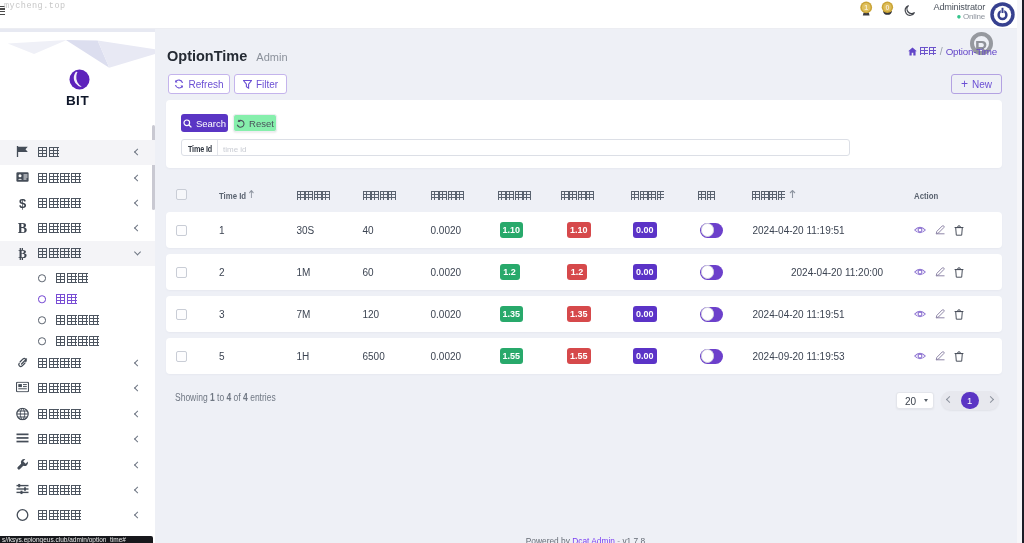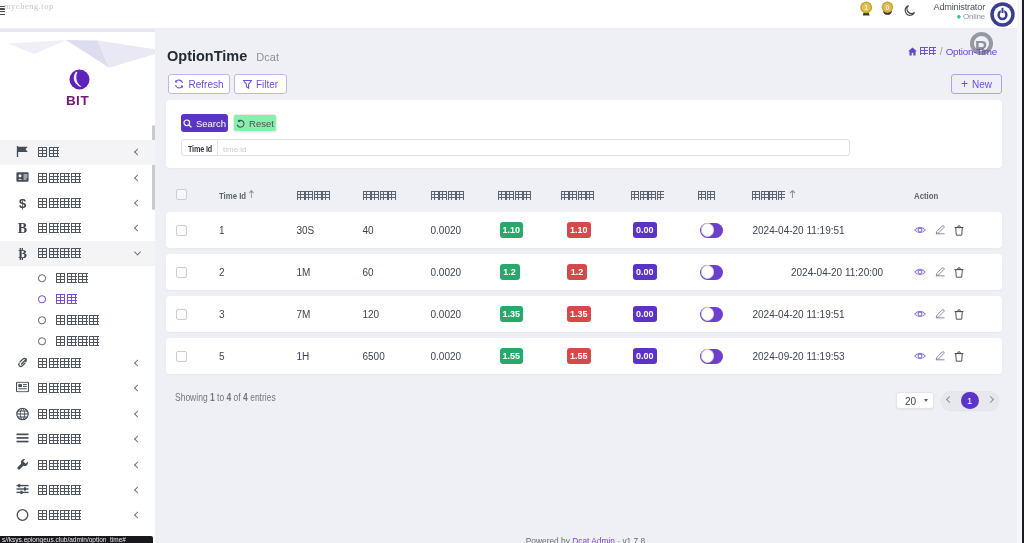--- a/index.html
+++ b/index.html
@@ -4,21 +4,21 @@
 html,body{width:1024px;height:543px;overflow:hidden;font-family:"Liberation Sans",sans-serif;background:#eef0f6;position:relative}
 .abs{position:absolute}
 .cj{display:inline-block;width:9.6px;height:10px;margin:0 .8px;vertical-align:-1px;
  background:repeating-linear-gradient(180deg,currentColor 0 1px,transparent 1px 3.1px),
  repeating-linear-gradient(90deg,currentColor 0 1px,transparent 1px 3.8px);opacity:.92}
 .cj.sm{width:7.7px;height:8.6px;margin:0 .4px;background:repeating-linear-gradient(180deg,currentColor 0 1px,transparent 1px 2.9px),repeating-linear-gradient(90deg,currentColor 0 1px,transparent 1px 3.3px);opacity:1}
 .cj.bc{width:7.4px;height:8.2px;margin:0 .5px;vertical-align:-.5px}
 
 #nav{position:absolute;left:0;top:0;width:1024px;height:29px;background:#fff;border-bottom:1px solid #ecedf2;z-index:30}
 #burger div{position:absolute;left:0;width:5px;height:1.6px;background:#4a4a4a}
-#wm{position:absolute;left:4px;top:1px;font-family:Liberation Serif, serif;font-size:8.5px;color:#c7c7c7;letter-spacing:.5px}
+#wm{position:absolute;left:4px;top:1px;font-family:Liberation Mono, monospace;font-size:8.5px;color:#c7c7c7;letter-spacing:.5px}
 
 #side{position:absolute;left:0;top:29px;width:155px;height:514px;background:#fff;z-index:20}
 #deco{position:absolute;left:0;top:0;width:155px;height:80px;overflow:hidden}
 .menu{position:absolute;left:0;width:155px;height:25.3px;color:#3f4854;font-size:11px}
 .menu .ic{position:absolute;left:16px;top:50%;transform:translateY(-50%);width:13px;height:13px;text-align:center;color:#444c57}
 .menu .tx{position:absolute;left:37px;top:50%;transform:translateY(-50%);white-space:nowrap;font-weight:500}
 .menu .ch{position:absolute;right:15px;top:50%;width:5px;height:5px;border-left:1.4px solid #6d7582;border-bottom:1.4px solid #6d7582}
 .menu .ch.l{transform:translateY(-50%) rotate(45deg)}
 .menu .ch.d{transform:translateY(-70%) rotate(-45deg)}
 .sub{position:absolute;left:0;width:155px;height:20.9px;color:#3f4854;font-size:11px}
@@ -88,21 +88,21 @@
  <div class="abs" style="left:0;top:0;width:155px;height:62px;background:#fff"></div>
  <div class="abs" style="left:0;top:0;width:155px;height:3px;background:#e7e9f2"></div>
  <div class="abs" style="left:0;top:11px;width:155px;height:58px;background:#dcdeef;clip-path:polygon(42.5% 0,63% 1%,70.5% 48%)"></div>
  <div class="abs" style="left:0;top:11px;width:155px;height:58px;background:#e8e9f4;clip-path:polygon(63% 1%,70.5% 48%,100% 24%,100% 16%)"></div>
  <div class="abs" style="left:0;top:11px;width:155px;height:58px;background:#eff0f7;clip-path:polygon(5% 6%,43% 0,22% 24%)"></div>
 </div>
 <svg class="abs" style="left:69px;top:39.5px" width="21" height="21" viewBox="0 0 22 22">
  <circle cx="11" cy="11" r="10.5" fill="#5d22bb"></circle>
  <path d="M7.3 2.9 Q4.2 6.9 5.3 11.9 Q6.2 15.7 9.9 17.9 Q11.7 18.8 13.2 18.3 Q10.3 16.7 8.8 13.9 Q7.2 10.9 7.7 7.4 Q8 4.8 8.9 3.2 Z" fill="#fff" opacity=".92"></path>
 </svg>
-<div class="abs" style="left:0;top:64px;width:155px;text-align:center;font-size:13.5px;font-weight:bold;color:#701a75;letter-spacing:.5px">BIT</div>
+<div class="abs" style="left:0;top:64px;width:155px;text-align:center;font-size:13.5px;font-weight:bold;color:#0f172a;letter-spacing:.5px">BIT</div>
 <div class="abs" style="left:152px;top:96px;width:2.5px;height:85px;background:#c9c9d2;border-radius:2px"></div>
 
 <div class="menu" style="top:110.7px;background:#f4f4f7;">
       <span class="ic"><svg width="13" height="12" viewBox="0 0 13 12">
           <path d="M1.5 0.5 V11.5" stroke="#454d58" stroke-width="1.3"></path>
           <path d="M1.5 1.2 H11.8 L9.5 3.8 L11.8 6.4 H1.5 Z" fill="#454d58"></path>
         </svg></span>
       <span class="tx"><i class="cj "></i><i class="cj "></i></span>
       <div class="ch l"></div>
     </div>
@@ -213,21 +213,21 @@
 </div>
 
 <div id="rmark">R</div>
 <div id="bc">
  <svg style="vertical-align:-1px" width="9" height="9" viewBox="0 0 10 10">
       <path d="M5 0.6 L9.8 4.8 H8.4 V9.4 H5.9 V6.4 H4.1 V9.4 H1.6 V4.8 H0.2 Z" fill="#6246c8"></path>
     </svg>
  <span style="color:#6246c8"><i class="cj bc"></i><i class="cj bc"></i></span><span style="color:#9aa0ab;margin:0 3px">/</span><span style="color:#6345c9;font-size:9.8px;letter-spacing:-.2px">Option-Time</span>
 </div>
 <div class="abs" style="left:167px;top:48px;font-size:14.5px;font-weight:bold;color:#252b34;z-index:5">OptionTime
- <span style="font-size:11px;color:#8b919b;font-weight:normal;margin-left:5px">Dcat</span></div>
+ <span style="font-size:11px;color:#8b919b;font-weight:normal;margin-left:5px">Admin</span></div>
 <div class="btn outline" style="left:168px;top:74px;width:62px;height:20px">
  <svg width="10" height="10" viewBox="0 0 10 10">
       <path d="M8.5 4 A3.7 3.7 0 0 0 1.6 3 M1.5 6 A3.7 3.7 0 0 0 8.4 7" fill="none" stroke="#6b4fd4" stroke-width="1.2"></path>
       <path d="M1.2 1 V3.4 H3.6 Z" fill="#6b4fd4"></path>
       <path d="M8.8 9 V6.6 H6.4 Z" fill="#6b4fd4"></path>
     </svg>
  Refresh</div>
 <div class="btn outline" style="left:234px;top:74px;width:53px;height:20px">
  <svg width="9" height="9" viewBox="0 0 9 9">
       <path d="M0.5 0.5 H8.5 L5.6 4.2 V8.2 L3.4 6.8 V4.2 Z" fill="none" stroke="#6b4fd4" stroke-width="1.1"></path>

